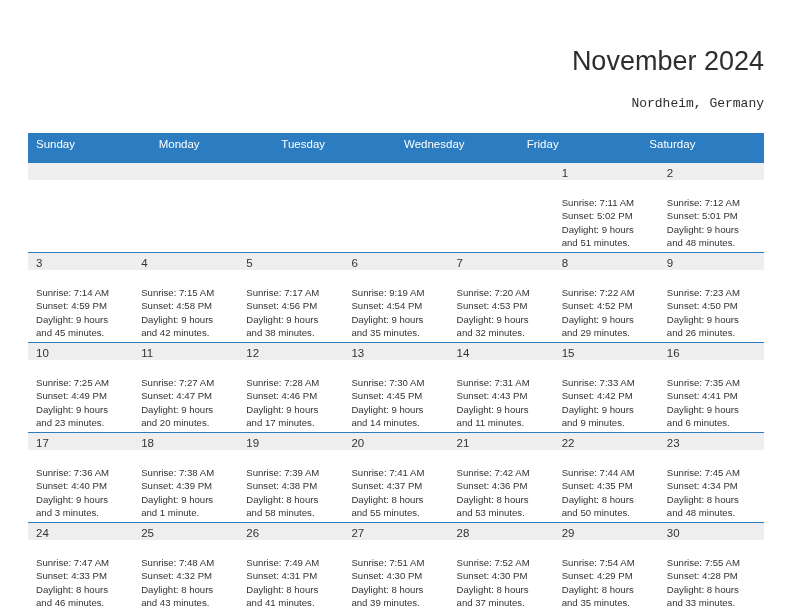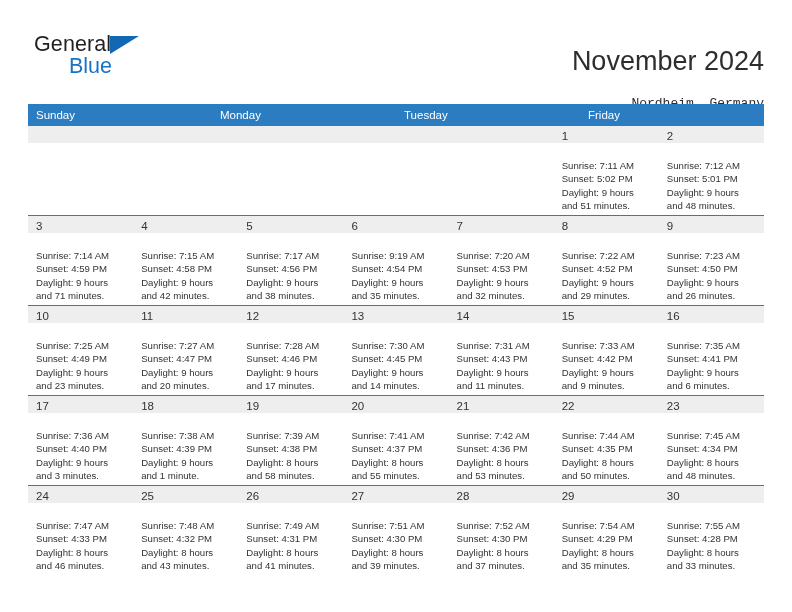--- a/index.html
+++ b/index.html
@@ -87,21 +87,22 @@
   
   .calendar {
     position: absolute;
     left: 28px;
     top: 104px;
     width: 736px;
   }
   .weekdays {
     display: flex;
     background: #2b7cc0;
-    height: 22px;
+    height: 30px;
+    margin-top: 29px;
   }
   .weekday {
     flex: 1 1 0;
     color: #ffffff;
     font-size: 11.5px;
     line-height: 22px;
     padding-left: 8px;
     box-sizing: border-box;
     white-space: nowrap;
   }
@@ -143,37 +144,34 @@
   .day-info div {
     white-space: nowrap;
   }
 </style>
 </head>
 <body>
 
 <div class="page">
 
   <div class="header">
-    <div class="brand">
-      <span class="brand-general">General</span>
-      <span class="brand-tri"></span>
-      <span class="brand-blue">Blue</span>
-    </div>
     <div class="title-block">
       <div class="cal-title">November 2024</div>
       <div class="cal-subtitle">Nordheim, Germany</div>
     </div>
   </div>
 
   <div class="calendar">
     <div class="weekdays">
       <div class="weekday">Sunday</div>
       <div class="weekday">Monday</div>
       <div class="weekday">Tuesday</div>
+      <div class="weekday">Wednesday</div>
       <div class="weekday">Friday</div>
+      <div class="weekday">Saturday</div>
     </div>
 
     <div class="week first">
       <div class="day empty">
         <div class="day-num-band"><span class="day-num"></span></div>
         <div class="day-info">
           <div></div>
           <div></div>
           <div></div>
           <div></div>
@@ -235,21 +233,21 @@
       </div>
     </div>
 
     <div class="week">
       <div class="day">
         <div class="day-num-band"><span class="day-num">3</span></div>
         <div class="day-info">
           <div>Sunrise: 7:14 AM</div>
           <div>Sunset: 4:59 PM</div>
           <div>Daylight: 9 hours</div>
-          <div>and 71 minutes.</div>
+          <div>and 45 minutes.</div>
         </div>
       </div>
       <div class="day">
         <div class="day-num-band"><span class="day-num">4</span></div>
         <div class="day-info">
           <div>Sunrise: 7:15 AM</div>
           <div>Sunset: 4:58 PM</div>
           <div>Daylight: 9 hours</div>
           <div>and 42 minutes.</div>
         </div>

